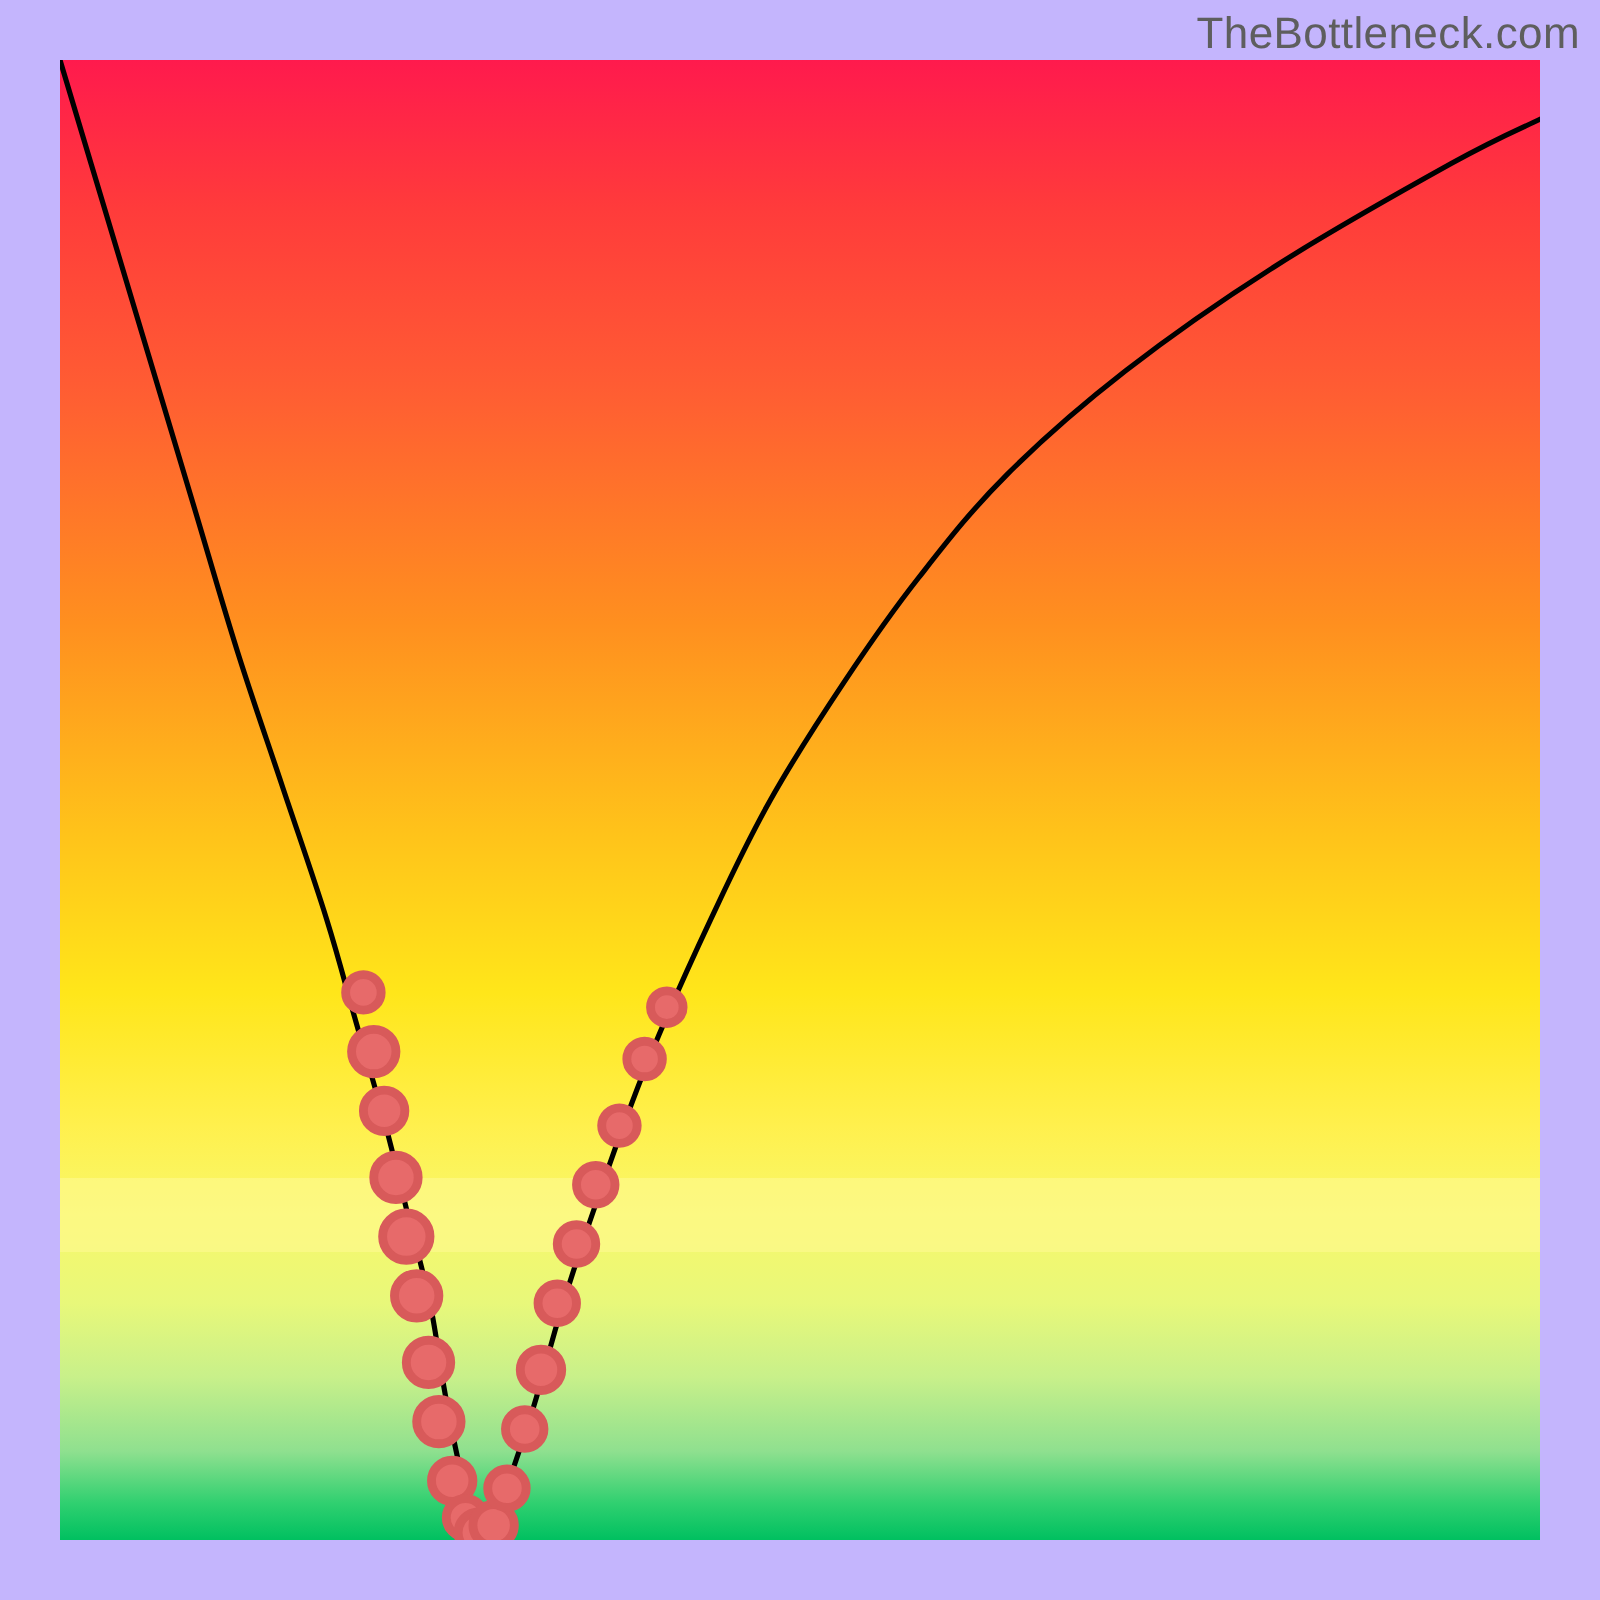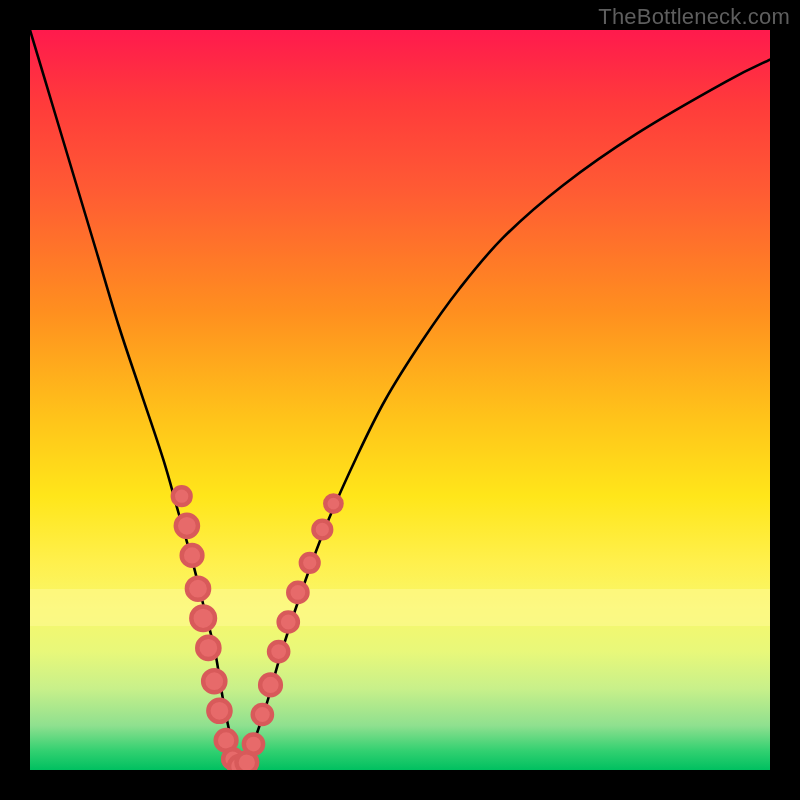--- a/index.html
+++ b/index.html
@@ -6,21 +6,21 @@
     margin: 0;
     padding: 0;
     width: 800px;
     height: 800px;
     overflow: hidden;
     font-family: Arial, Helvetica, sans-serif;
   }
   .frame {
     position: absolute;
     inset: 0;
-    background: #000000;
+    background: #c4b5fd;
   }
   .plot-area {
     position: absolute;
     left: 30px;
     top: 30px;
     width: 740px;
     height: 740px;
     overflow: hidden;
   }
   .gradient-bg {

